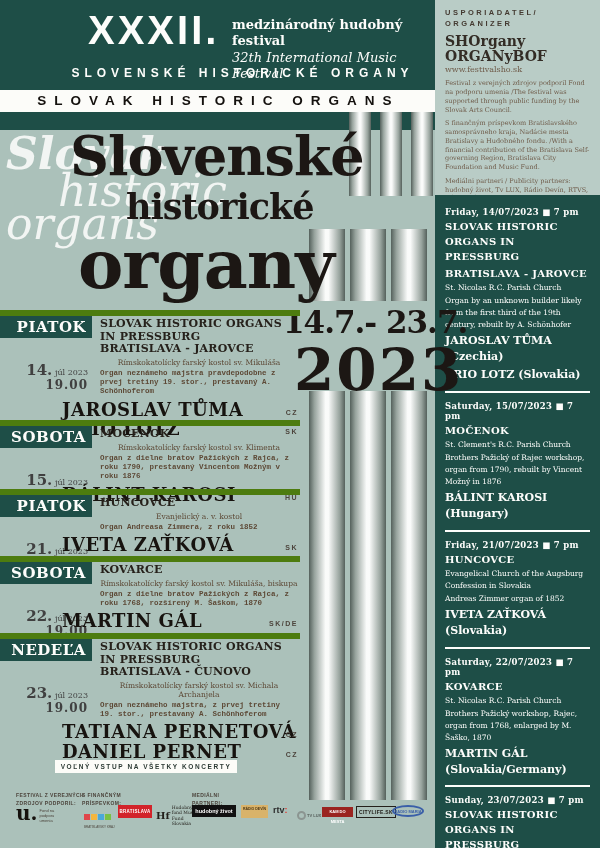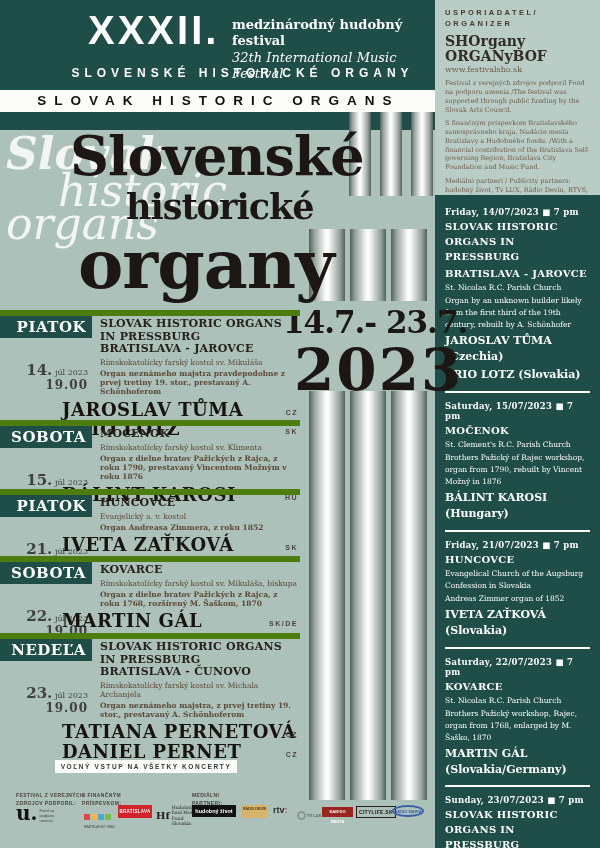--- a/index.html
+++ b/index.html
@@ -32,22 +32,22 @@
   
   .entry{position:absolute;left:0;width:300px;border-top:6px solid #4d7c0f;z-index:4;}
   .dayblock{position:absolute;left:0;top:0;width:92px;height:22px;background:#1e4e47;color:#fdfdfb;
             text-align:right;padding-right:6px;font-weight:bold;font-size:15px;letter-spacing:0.5px;line-height:22px;}
   .datebox{position:absolute;left:0;top:25px;width:88px;text-align:right;color:#404040;line-height:1.1;margin-top:20px;}
   .dnum{font-weight:bold;font-size:15px;}
   .drest{font-size:8px;}
   .dtime{font-weight:bold;font-size:12px;letter-spacing:1px;}
   .einfo{margin-left:100px;width:198px;padding-top:2px;}
   .etitle{font-weight:bold;font-size:11px;line-height:1.14;letter-spacing:0.2px;color:#26211b;}
-  .echurch{font-size:7.5px;line-height:1.2;color:#5d4936;margin-top:2px;}
-  .eorgan{font-weight:bold;font-size:7.5px;line-height:1.25;color:#5d4936;margin-top:2px;}
+  .echurch{font-size:7.5px;line-height:1.2;color:#5d4936;margin-top:2px;text-align:center;}
+  .eorgan{font-weight:bold;font-size:7.5px;line-height:1.25;color:#5d4936;margin-top:2px;font-family:Liberation Mono, monospace;}
   .eartists{margin-left:62px;margin-top:3px;width:236px;}
   .artist{position:relative;font-weight:bold;font-size:18px;line-height:1.08;letter-spacing:0.5px;color:#17130f;}
   .cc{position:absolute;right:0;bottom:3px;font-weight:bold;font-size:7px;letter-spacing:1.5px;color:#4c443c;}
 
   
   .free-sk{position:absolute;left:55px;top:760px;width:182px;height:13px;background:#fcfcf8;
            text-align:center;line-height:13px;font-weight:bold;font-size:6.5px;letter-spacing:1.6px;color:#2c3a34;z-index:5;}
 
   
   .sb-top{position:absolute;left:435px;top:0;width:165px;height:195px;background:#b9ccc6;padding:8px 10px;overflow:hidden;}

